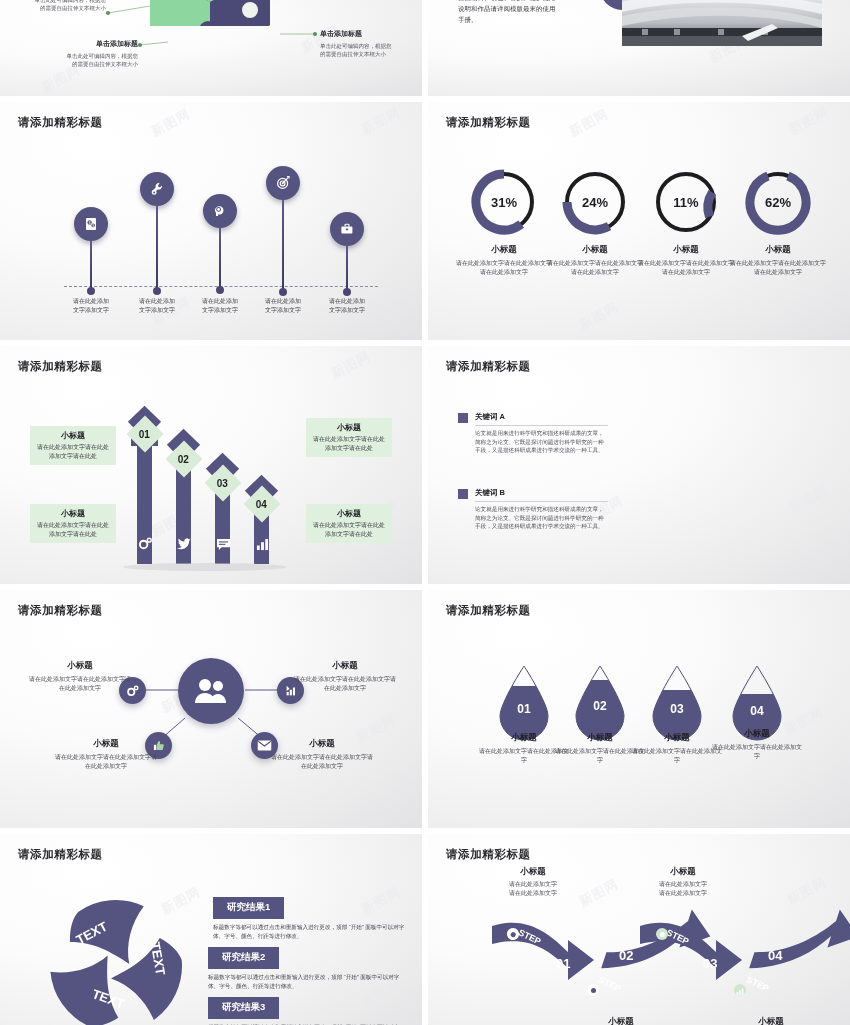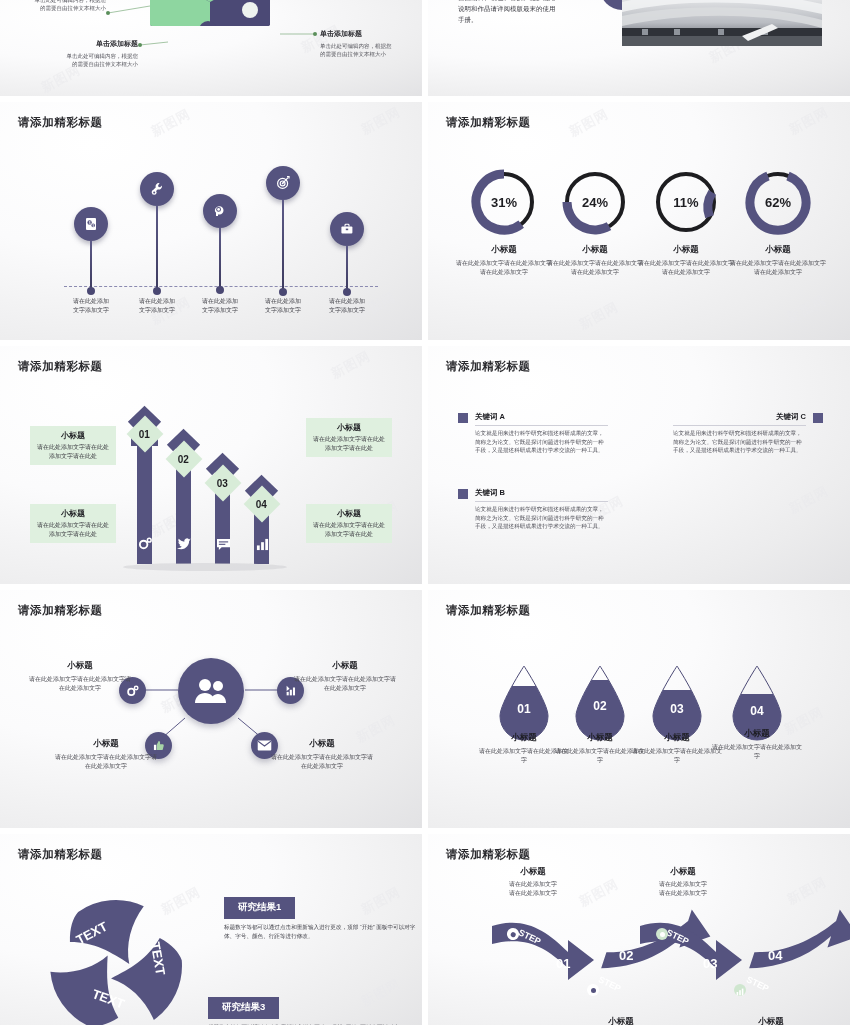--- a/index.html
+++ b/index.html
@@ -411,25 +411,20 @@
 
     <div class="kw" style="left:30px;top:66px">
       <div class="sq"></div>
       <h4 style="margin-left:17px">关键词 A</h4>
       <p style="margin-left:17px">论文就是用来进行科学研究和描述科研成果的文章，简称之为论文。它既是探讨问题进行科学研究的一种手段，又是描述科研成果进行学术交流的一种工具。</p>
     </div>
     <div class="kw" style="left:30px;top:142px">
       <div class="sq"></div>
       <h4 style="margin-left:17px">关键词 B</h4>
       <p style="margin-left:17px">论文就是用来进行科学研究和描述科研成果的文章，简称之为论文。它既是探讨问题进行科学研究的一种手段，又是描述科研成果进行学术交流的一种工具。</p>
-    </div>
-    <div class="kw" style="left:245px;top:66px;text-align:right">
-      <div class="sq" style="left:auto;right:0"></div>
-      <h4 style="margin-right:17px">关键词 C</h4>
-      <p style="margin-right:17px;text-align:left">论文就是用来进行科学研究和描述科研成果的文章，简称之为论文。它既是探讨问题进行科学研究的一种手段，又是描述科研成果进行学术交流的一种工具。</p>
     </div>
   </div>
 
   <div class="slide">
     <div class="wm">
       <span style="left:160px;top:100px">新图网</span>
       <span style="left:355px;top:130px">新图网</span>
     </div>
     <div class="title">请添加精彩标题</div>
 
@@ -561,22 +556,26 @@
           <path d="M0,-66 A66,66 0 0 1 57,-33 C36,-26 20,-12 12,6 C4,-14 -4,-32 -24,-46 C-16,-58 -8,-64 0,-66 Z" transform="rotate(-35)"></path>
           <path d="M0,-66 A66,66 0 0 1 57,-33 C36,-26 20,-12 12,6 C4,-14 -4,-32 -24,-46 C-16,-58 -8,-64 0,-66 Z" transform="rotate(85)"></path>
           <path d="M0,-66 A66,66 0 0 1 57,-33 C36,-26 20,-12 12,6 C4,-14 -4,-32 -24,-46 C-16,-58 -8,-64 0,-66 Z" transform="rotate(205)"></path>
         </g>
         <text transform="rotate(-28) translate(-6,-36)" font-size="13" font-weight="bold" fill="#fff" text-anchor="middle" font-family="Liberation Sans">TEXT</text>
         <text transform="rotate(80) translate(0,-38)" font-size="13" font-weight="bold" fill="#fff" text-anchor="middle" font-family="Liberation Sans">TEXT</text>
         <text transform="rotate(-160) translate(-4,-38) rotate(180)" font-size="13" font-weight="bold" fill="#fff" text-anchor="middle" font-family="Liberation Sans">TEXT</text>
       </g>
     </svg>
 
-    <div class="pwlab" style="left:224px;top:62px;width:200px">
+    <div class="pwlab" style="left:213px;top:62px;width:200px">
       <div class="tag">研究结果1</div>
+      <p>标题数字等都可以通过点击和重新输入进行更改，顶部 “开始” 面板中可以对字体、字号、颜色、行距等进行修改。</p>
+    </div>
+    <div class="pwlab" style="left:208px;top:112px;width:200px">
+      <div class="tag">研究结果2</div>
       <p>标题数字等都可以通过点击和重新输入进行更改，顶部 “开始” 面板中可以对字体、字号、颜色、行距等进行修改。</p>
     </div>
     <div class="pwlab" style="left:208px;top:162px;width:200px">
       <div class="tag">研究结果3</div>
       <p>标题数字等都可以通过点击和重新输入进行更改，顶部 “开始” 面板中可以对字体、字号、颜色、行距等进行修改。</p>
     </div>
   </div>
 
   <div class="slide">
     <div class="wm">

